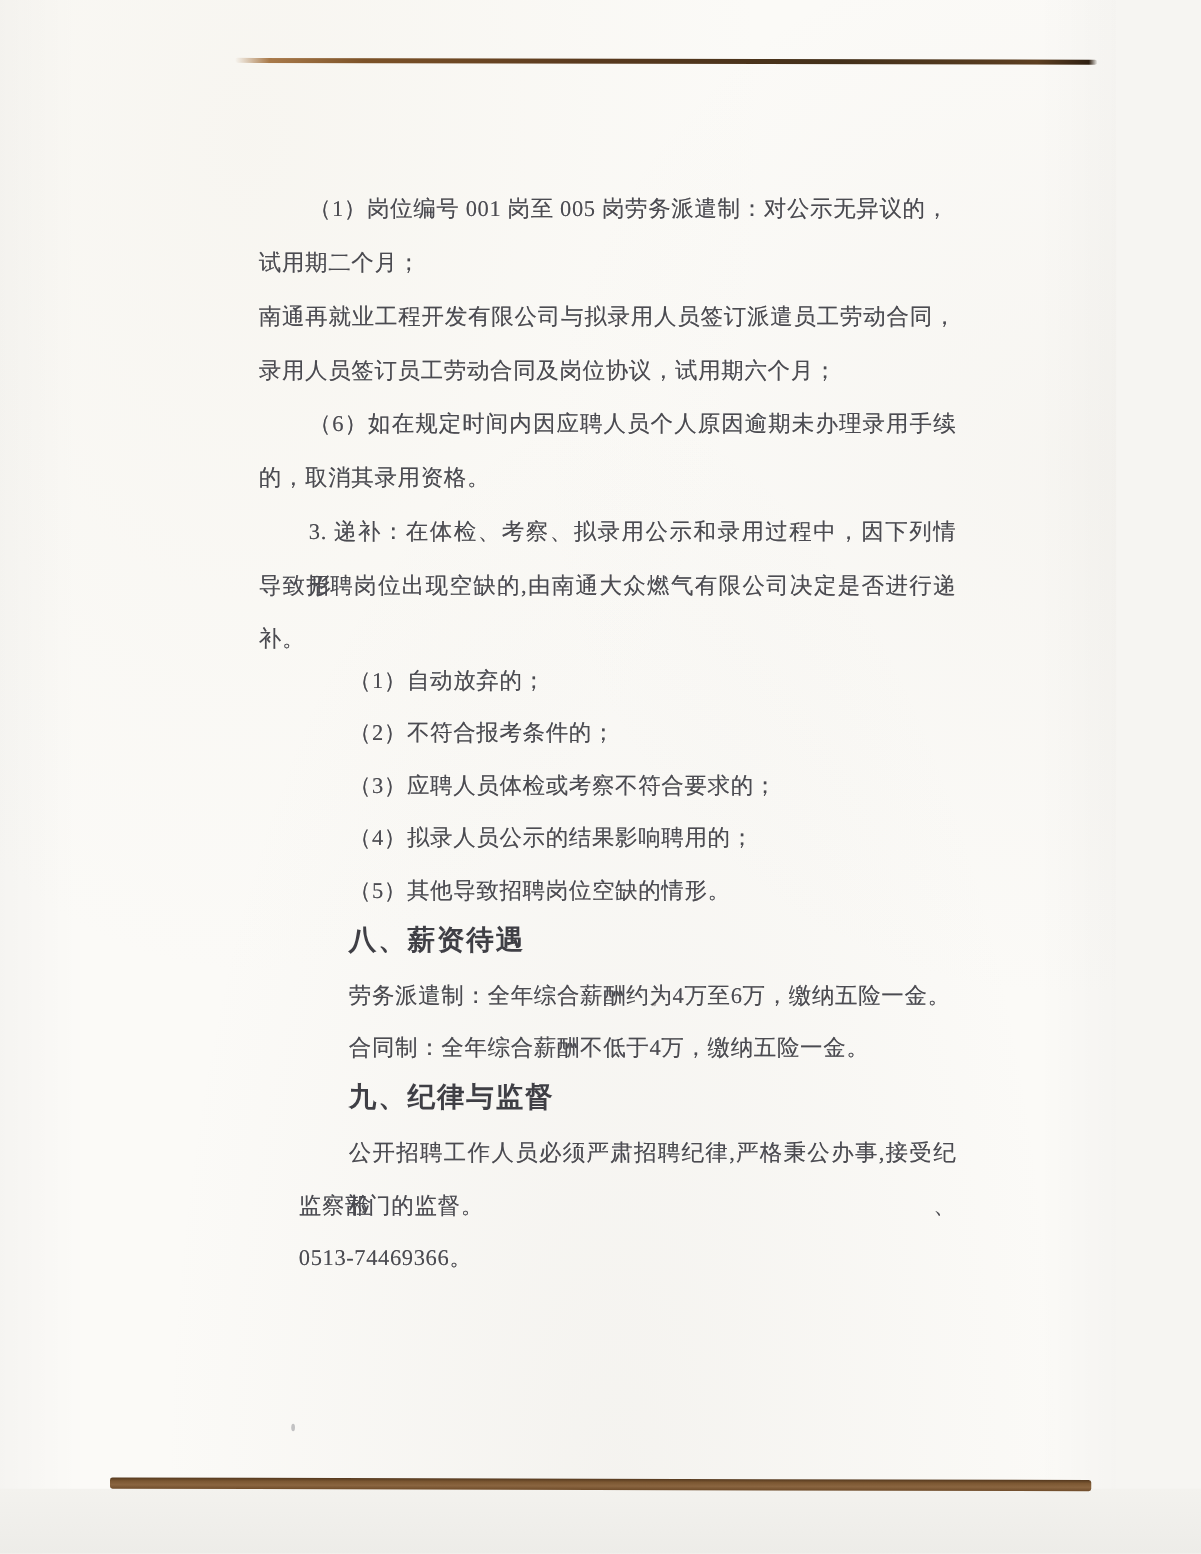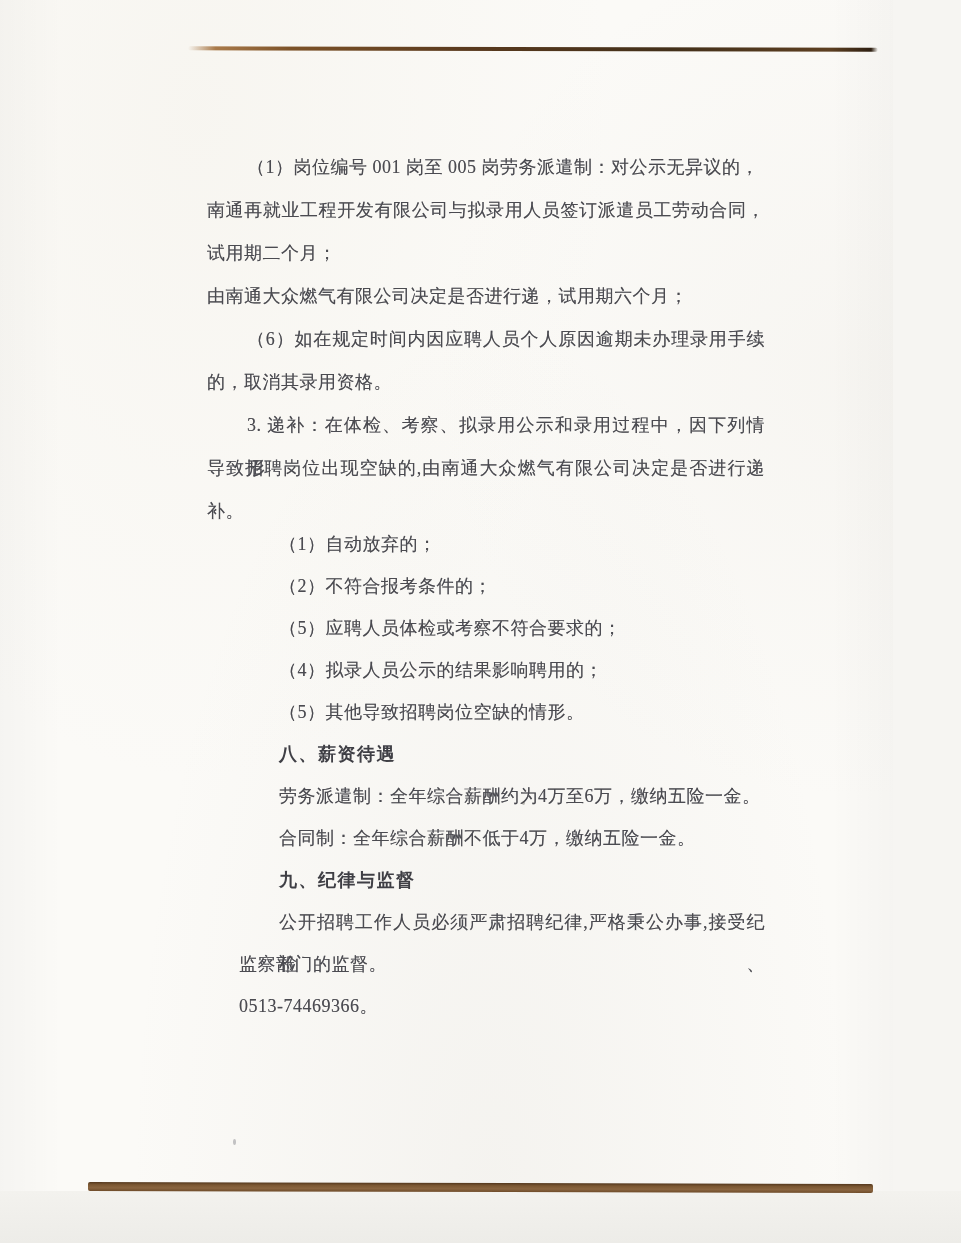--- a/index.html
+++ b/index.html
@@ -51,62 +51,62 @@
     font-size:18px;
     letter-spacing:.5px;
     text-shadow:0 0 .5px rgba(75,75,81,.5);
   }
   .ln{height:43px;line-height:43px;white-space:nowrap;}
   .l42{height:42px;line-height:42px;white-space:nowrap;margin-left:32px;}
   .ind{padding-left:40px;}
   .j{white-space:normal;text-align:justify;text-align-last:justify;}
   .list-block{margin-top:-10px;}
   .h{
-    font-family:Liberation Sans, sans-serif;
-    font-weight:700;font-size:18px;color:var(--heading-ink);
+    font-family:Liberation Mono, monospace;
+    font-weight:700;font-size:22px;color:var(--heading-ink);
     letter-spacing:1.5px;text-shadow:none;
   }
   .speck{position:absolute;border-radius:50%;z-index:4;}
   .s1{left:522px;top:801px;width:3px;height:4px;background:rgba(90,85,80,.38);}
   .s2{left:233px;top:1139px;width:3px;height:6px;background:rgba(120,120,126,.42);}
 </style>
 </head>
 <body>
 
 <div class="photo">
   <div class="mottle"></div>
   <div class="desk-line-top"></div>
 
   <div class="content">
 
     <div>
       <div class="ln ind">（1）岗位编号 001 岗至 005 岗劳务派遣制：对公示无异议的，</div>
+      <div class="ln">试用期二个月；</div>
       <div class="ln j">南通再就业工程开发有限公司与拟录用人员签订派遣员工劳动合同，</div>
-      <div class="ln">试用期二个月；</div>
     </div>
 
     <div>
-      <div class="ln">由南通大众燃气有限公司决定是否进行递，试用期六个月；</div>
+      <div class="ln">录用人员签订员工劳动合同及岗位协议，试用期六个月；</div>
     </div>
 
     <div>
       <div class="ln ind j">（6）如在规定时间内因应聘人员个人原因逾期未办理录用手续</div>
       <div class="ln">的，取消其录用资格。</div>
     </div>
 
     <div>
       <div class="ln ind j">3. 递补：在体检、考察、拟录用公示和录用过程中，因下列情形</div>
       <div class="ln j">导致招聘岗位出现空缺的,由南通大众燃气有限公司决定是否进行递</div>
       <div class="ln">补。</div>
     </div>
 
     <div class="list-block">
       <div class="l42 ind">（1）自动放弃的；</div>
       <div class="l42 ind">（2）不符合报考条件的；</div>
-      <div class="l42 ind">（5）应聘人员体检或考察不符合要求的；</div>
+      <div class="l42 ind">（3）应聘人员体检或考察不符合要求的；</div>
       <div class="l42 ind">（4）拟录人员公示的结果影响聘用的；</div>
       <div class="l42 ind">（5）其他导致招聘岗位空缺的情形。</div>
     </div>
 
     <div class="l42 ind h">八、薪资待遇</div>
 
     <div>
       <div class="l42 ind">劳务派遣制：全年综合薪酬约为4万至6万，缴纳五险一金。</div>
       <div class="l42 ind">合同制：全年综合薪酬不低于4万，缴纳五险一金。</div>
     </div>

